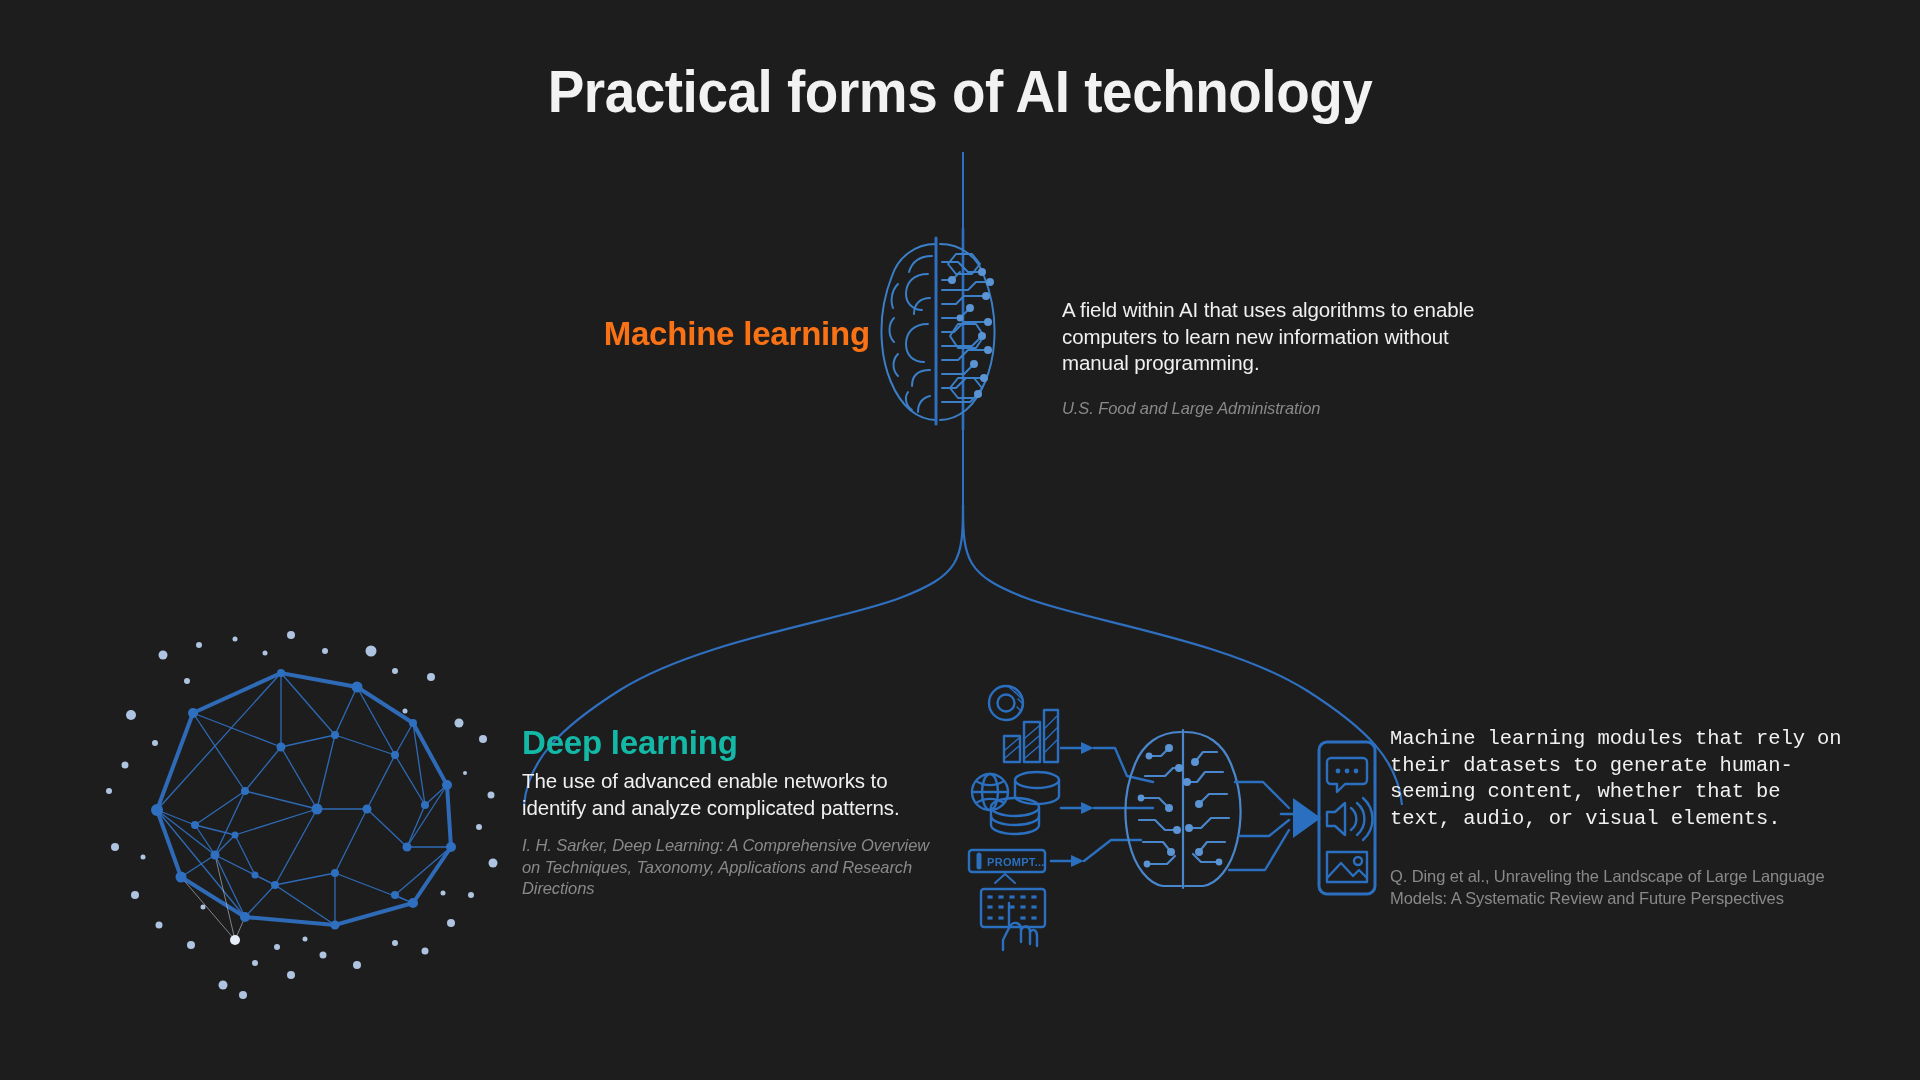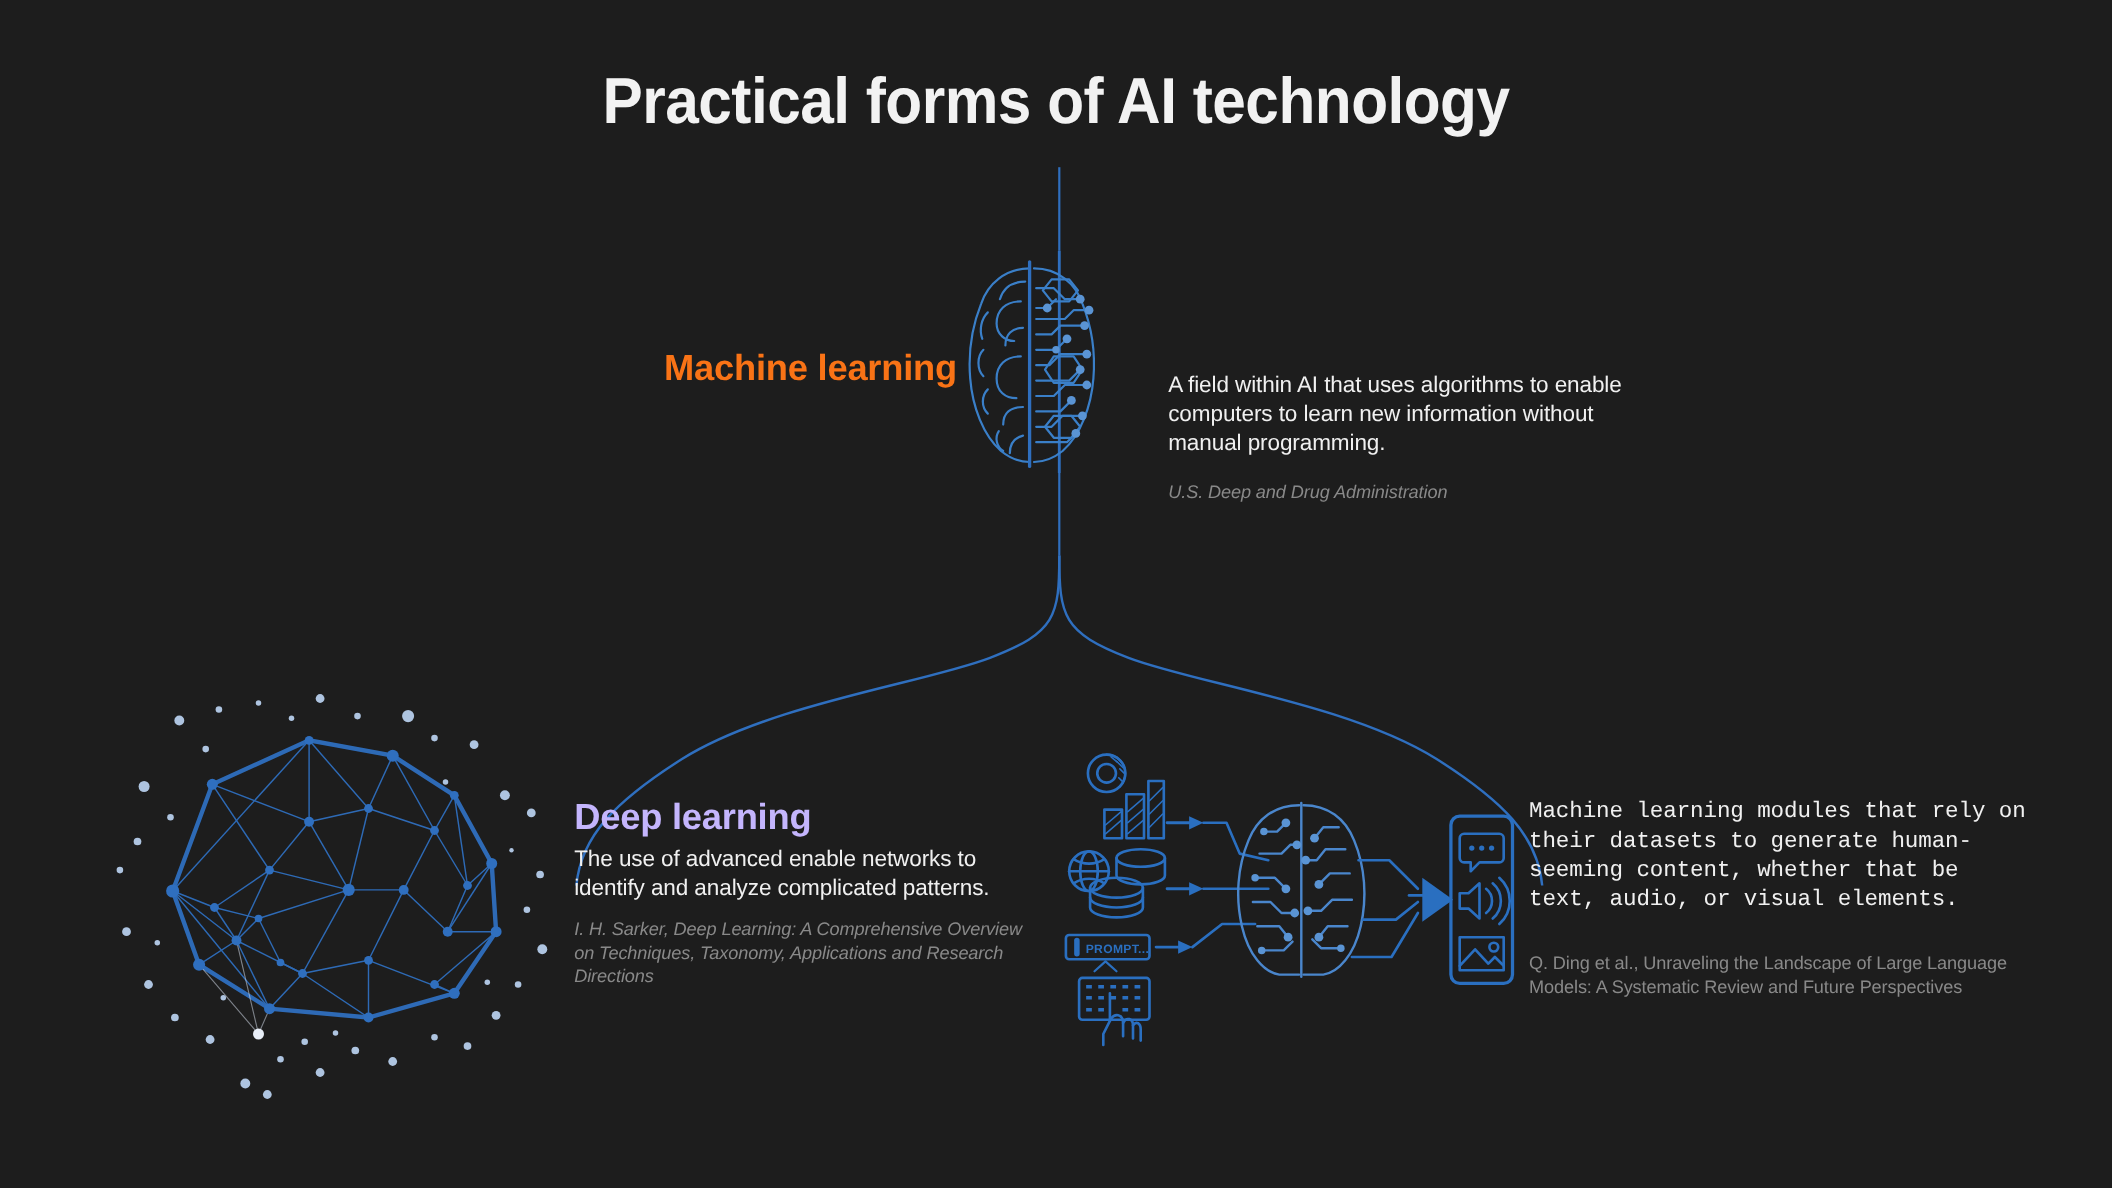--- a/index.html
+++ b/index.html
@@ -52,21 +52,20 @@
   #ml-text-block {
     position:absolute;
     left:1062px; top:297px;
     width:430px;
   }
   .desc {
     color:#f0f0f0;
     font-size:20.5px;
     line-height:26.5px;
     letter-spacing:-0.1px;
-    margin-top:40px;
   }
   .cite {
     color:#898989;
     font-size:16.5px;
     line-height:21.5px;
     letter-spacing:-0.1px;
   }
   .cite.italic { font-style:italic; }
   #ml-cite { margin-top:21px; }
 
@@ -75,21 +74,21 @@
     position:absolute;
     left:95px; top:595px;
     width:420px; height:415px;
   }
   #dl-text-block {
     position:absolute;
     left:522px; top:722px;
     width:420px;
   }
   .node-heading {
-    color:#c4b5fd;
+    color:#14b8a6;
     font-size:33px;
     font-weight:bold;
     line-height:41px;
     letter-spacing:-0.2px;
   }
   #dl-desc { margin-top:5px; }
   #dl-cite { margin-top:14px; }
 
   
   #llm-diagram {
@@ -172,21 +171,21 @@
         <circle cx="116" cy="122" r="4"></circle>
       <circle cx="102" cy="136" r="4"></circle>
         <circle cx="112" cy="150" r="4"></circle>
       <circle cx="106" cy="166" r="4"></circle>
         <circle cx="88" cy="90" r="3.4"></circle>
     </g>
   </svg>
 
   <div id="ml-text-block">
     <div class="desc">A field within AI that uses algorithms to enable computers to learn new information without manual programming.</div>
-    <div id="ml-cite" class="cite italic">U.S. Deep and Drug Administration</div>
+    <div id="ml-cite" class="cite italic">U.S. Food and Large Administration</div>
   </div>
 
   <svg id="dl-mesh" viewBox="0 0 420 415">
     <g stroke="#2f6fbf" stroke-width="1.3" fill="none" opacity="0.95">
       <path d="M62,215 L98,118 L186,78 L262,92 L318,128 L352,190 L356,252 L318,308 L240,330 L150,322 L86,282 Z" stroke-width="4"></path>
       <path d="M62,215 L150,322"></path>
         <path d="M62,215 L186,78"></path>
       <path d="M98,118 L186,152"></path>
         <path d="M98,118 L150,196"></path>
       <path d="M186,78 L186,152"></path>

